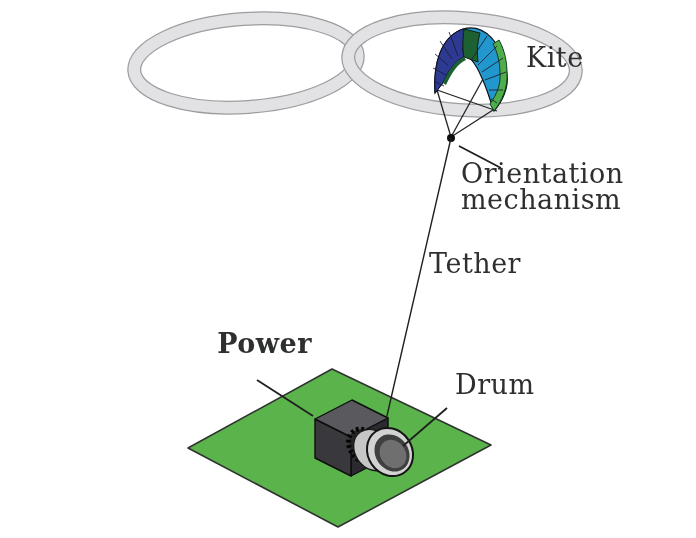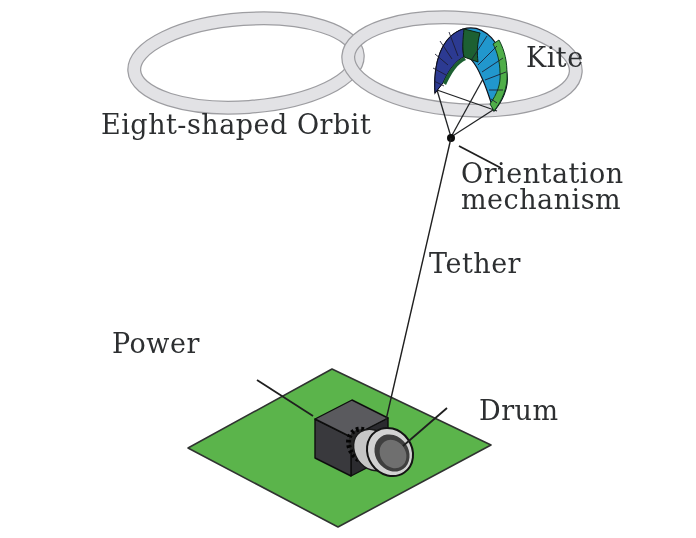--- a/index.html
+++ b/index.html
@@ -12,21 +12,21 @@
   }
   .stage svg{position:absolute;left:0;top:0;}
   .lbl{
     position:absolute;
     font-size:27px;
     line-height:26px;
     color:#2d2f31;
     letter-spacing:0.5px;
     white-space:nowrap;
   }
-  .lbl-center{text-align:left;white-space:normal;}
+  .lbl-center{text-align:right;white-space:normal;font-weight:bold;}
 </style>
 </head>
 <body>
 
 <div class="stage">
 
   <svg width="696" height="538" viewBox="0 0 696 538">
 
     <g>
       <ellipse cx="246" cy="63" rx="112" ry="44" transform="rotate(-4 246 63)" fill="none" stroke-width="14" stroke="#9d9da1"></ellipse>
@@ -86,30 +86,29 @@
       <ellipse cx="390" cy="452" rx="22" ry="25" transform="rotate(-35 390 452)" stroke="#141414" stroke-width="2" fill="#d2d2d2"></ellipse>
       <ellipse cx="392" cy="453" rx="16.5" ry="19.5" transform="rotate(-35 392 453)" stroke="none" fill="#3f3f3f"></ellipse>
       <ellipse cx="393" cy="454" rx="12.5" ry="15" transform="rotate(-35 393 454)" stroke="none" fill="#6f6f6f"></ellipse>
     </g>
 
     <line x1="447" y1="408" x2="403" y2="446" stroke="#1f1f1f" stroke-width="1.8"></line>
 
     <line x1="459" y1="146" x2="501" y2="168" stroke="#1f1f1f" stroke-width="1.8"></line>
   </svg>
 
-  <div class="lbl" style="left:101px;top:112px;">Eight-shaped Orbit</div>
 
   <div class="lbl" style="left:526px;top:45px;">Kite</div>
 
   <div class="lbl" style="left:429px;top:251px;">Tether</div>
 
   <div class="lbl" style="left:461px;top:161px;">
     <div>Orientation</div>
     <div>mechanism</div>
   </div>
 
   <div class="lbl lbl-center" style="left:112px;top:331px;width:200px;">
     <div>Power</div>
   </div>
 
-  <div class="lbl" style="left:455px;top:398px;margin-left:24px;">Drum</div>
+  <div class="lbl" style="left:455px;top:372px;">Drum</div>
 
 </div>
 
 </body></html>

